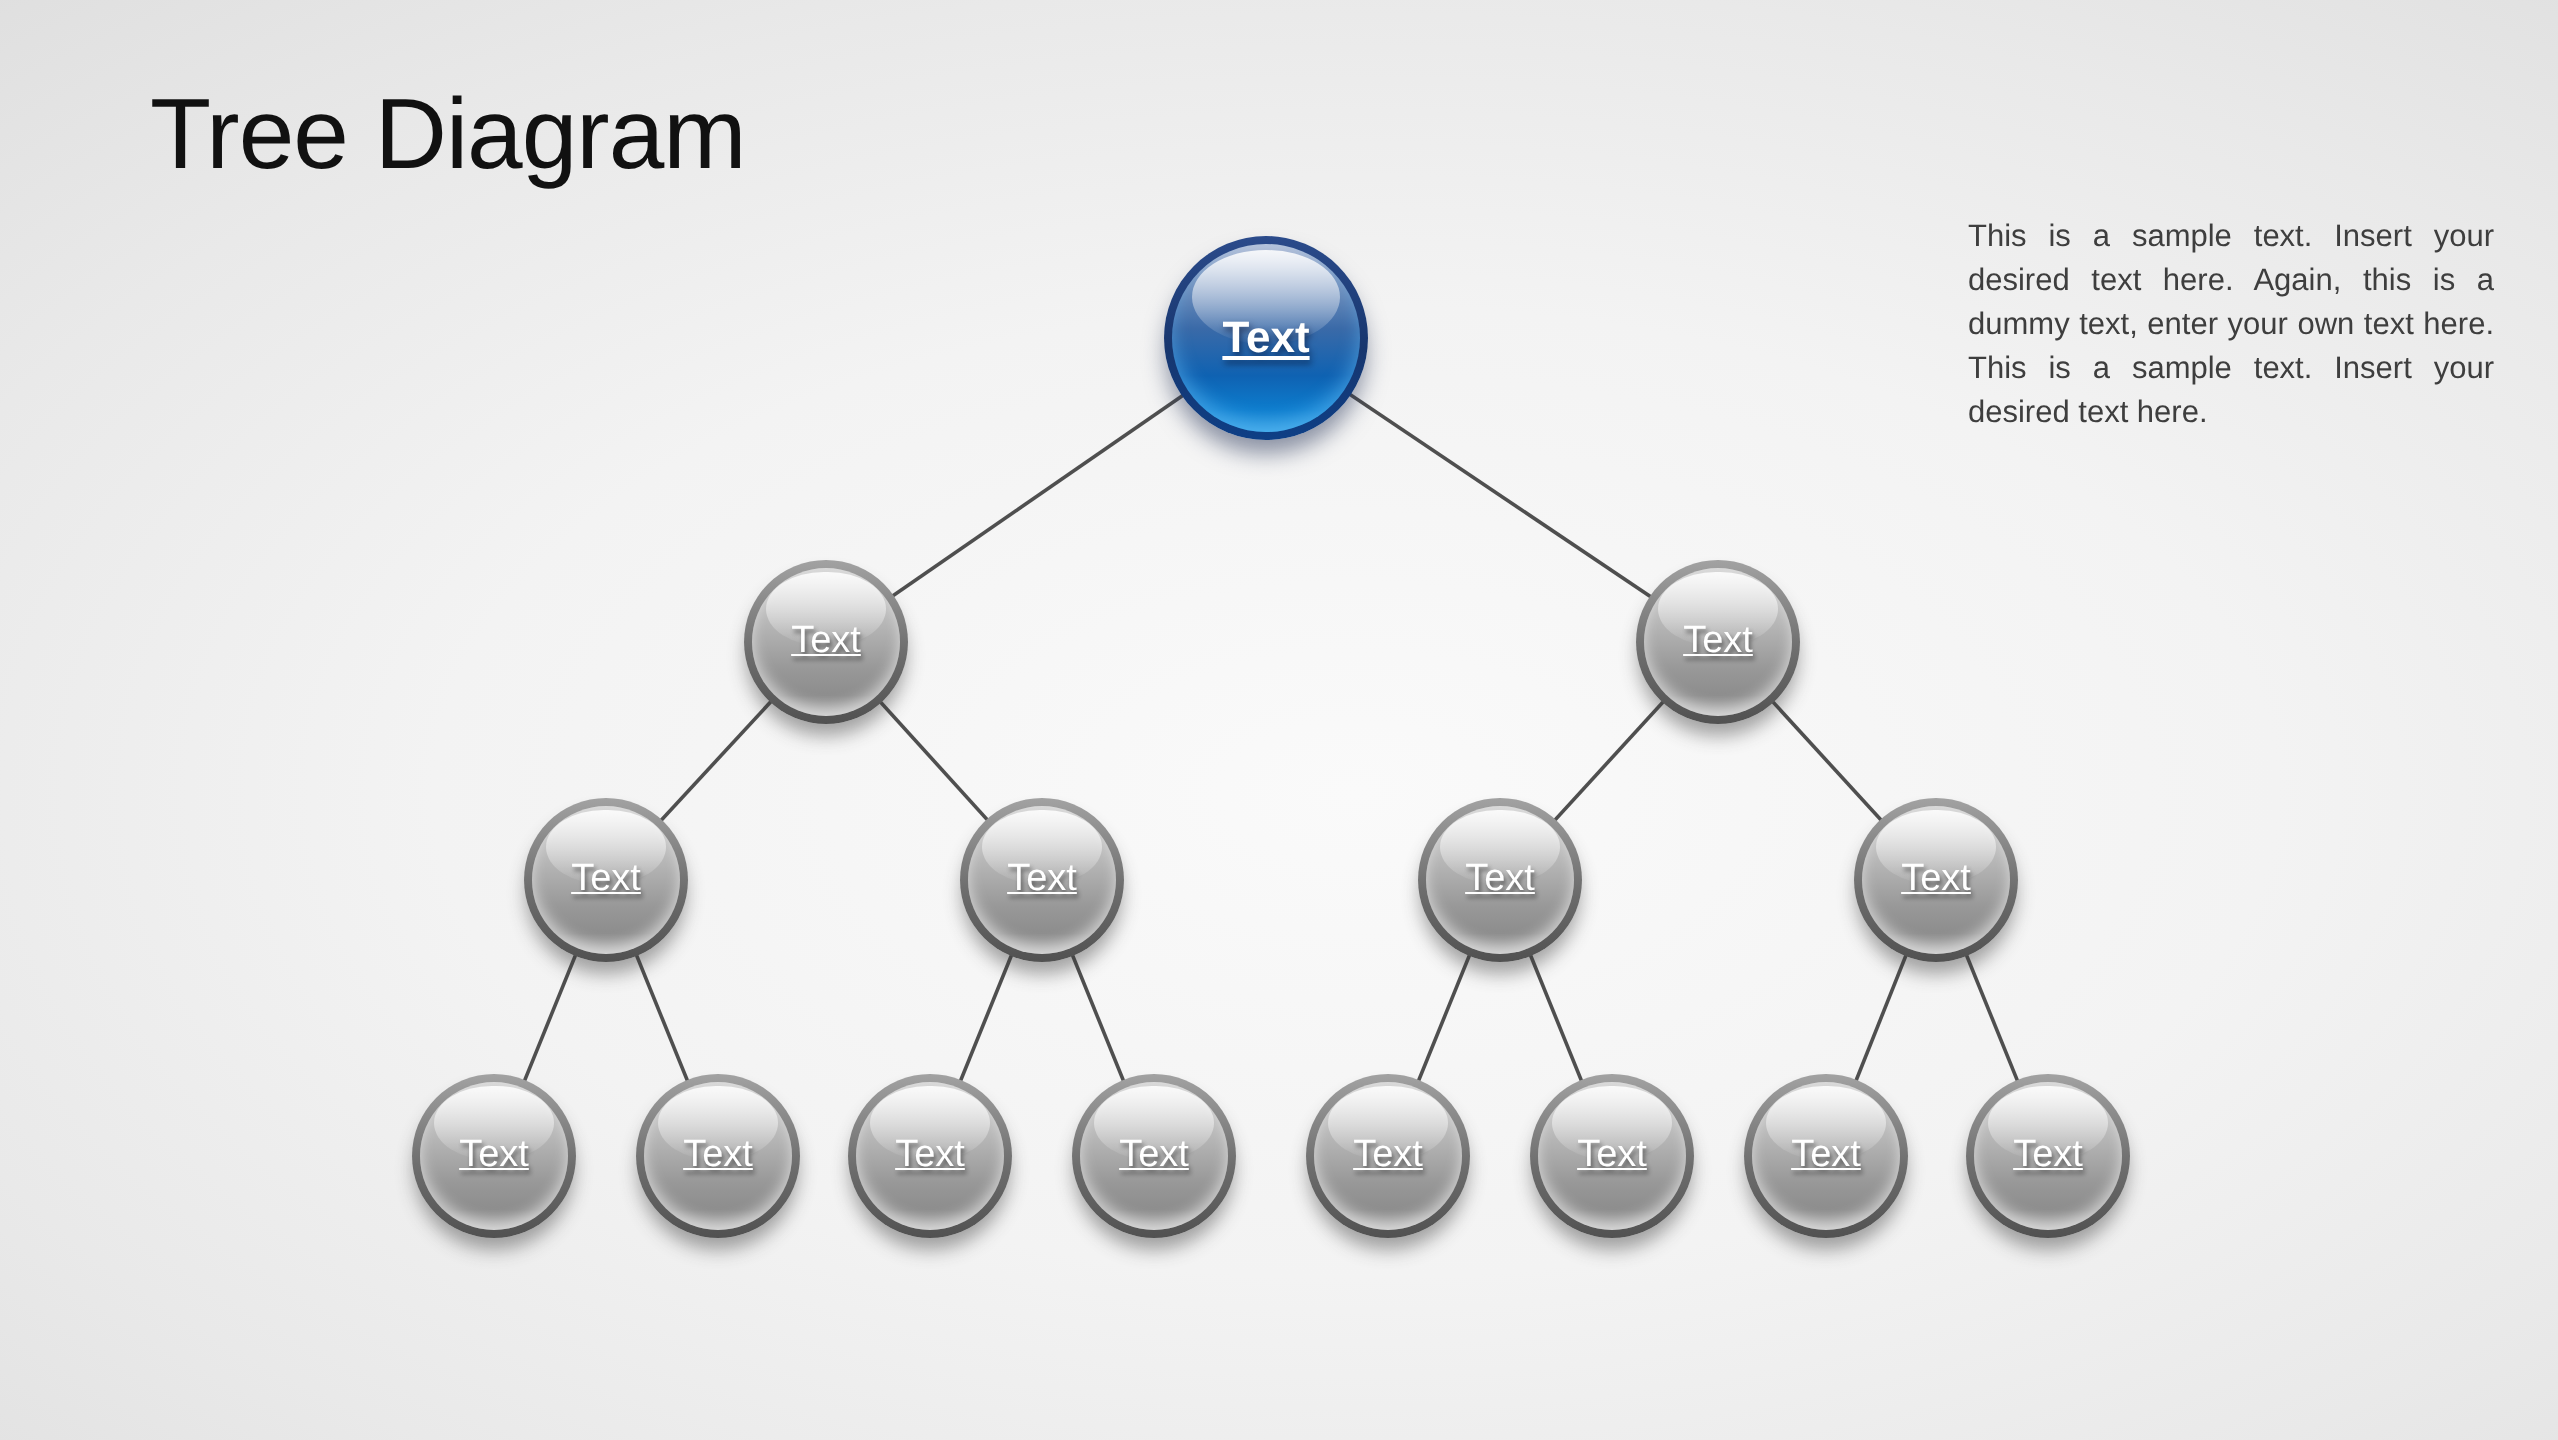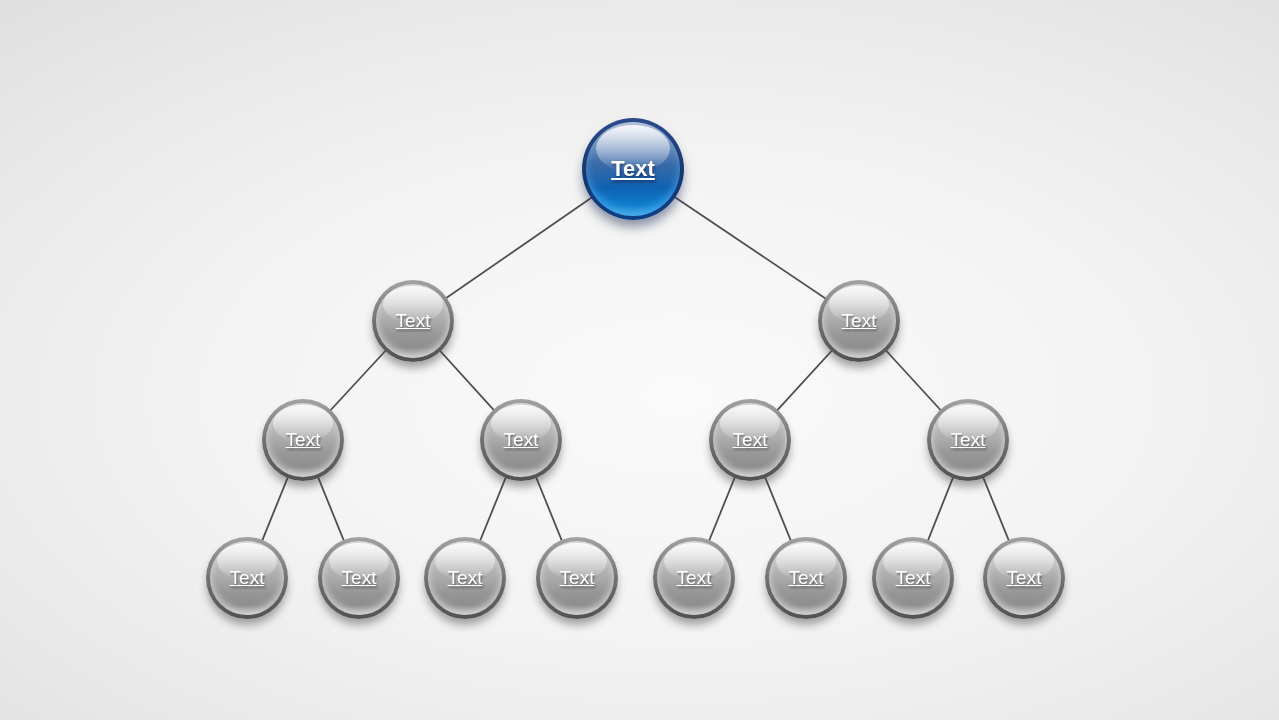--- a/index.html
+++ b/index.html
@@ -68,21 +68,23 @@
     background:linear-gradient(to bottom, #b9c4db 0%, #7e99c2 18%, #3a6aa8 45%, #0f62b2 70%, #0d7ccd 88%, #2d9ade 100%);
     box-shadow:inset 0 -5px 9px rgba(110,200,255,0.45);
   }
   .orb.blue .orb-label{font-weight:700;font-size:22px;text-shadow:1px 2px 3px rgba(0,10,40,0.55);}
 </style>
 </head>
 <body>
 
 <div class="slide">
 
+  <h1 class="slide-title">Tree Diagram</h1>
 
+  <p class="description">This is a sample text. Insert your desired text here. Again, this is a dummy text, enter your own text here. This is a sample text. Insert your desired text here.</p>
 
   <svg class="connectors" width="1279" height="720" viewBox="0 0 1279 720" aria-hidden="true">
     <line x1="633" y1="169" x2="413" y2="321"></line>
     <line x1="633" y1="169" x2="859" y2="321"></line>
     <line x1="413" y1="321" x2="303" y2="440"></line>
     <line x1="413" y1="321" x2="521" y2="440"></line>
     <line x1="859" y1="321" x2="750" y2="440"></line>
     <line x1="859" y1="321" x2="968" y2="440"></line>
     <line x1="303" y1="440" x2="247" y2="578"></line>
     <line x1="303" y1="440" x2="359" y2="578"></line>

